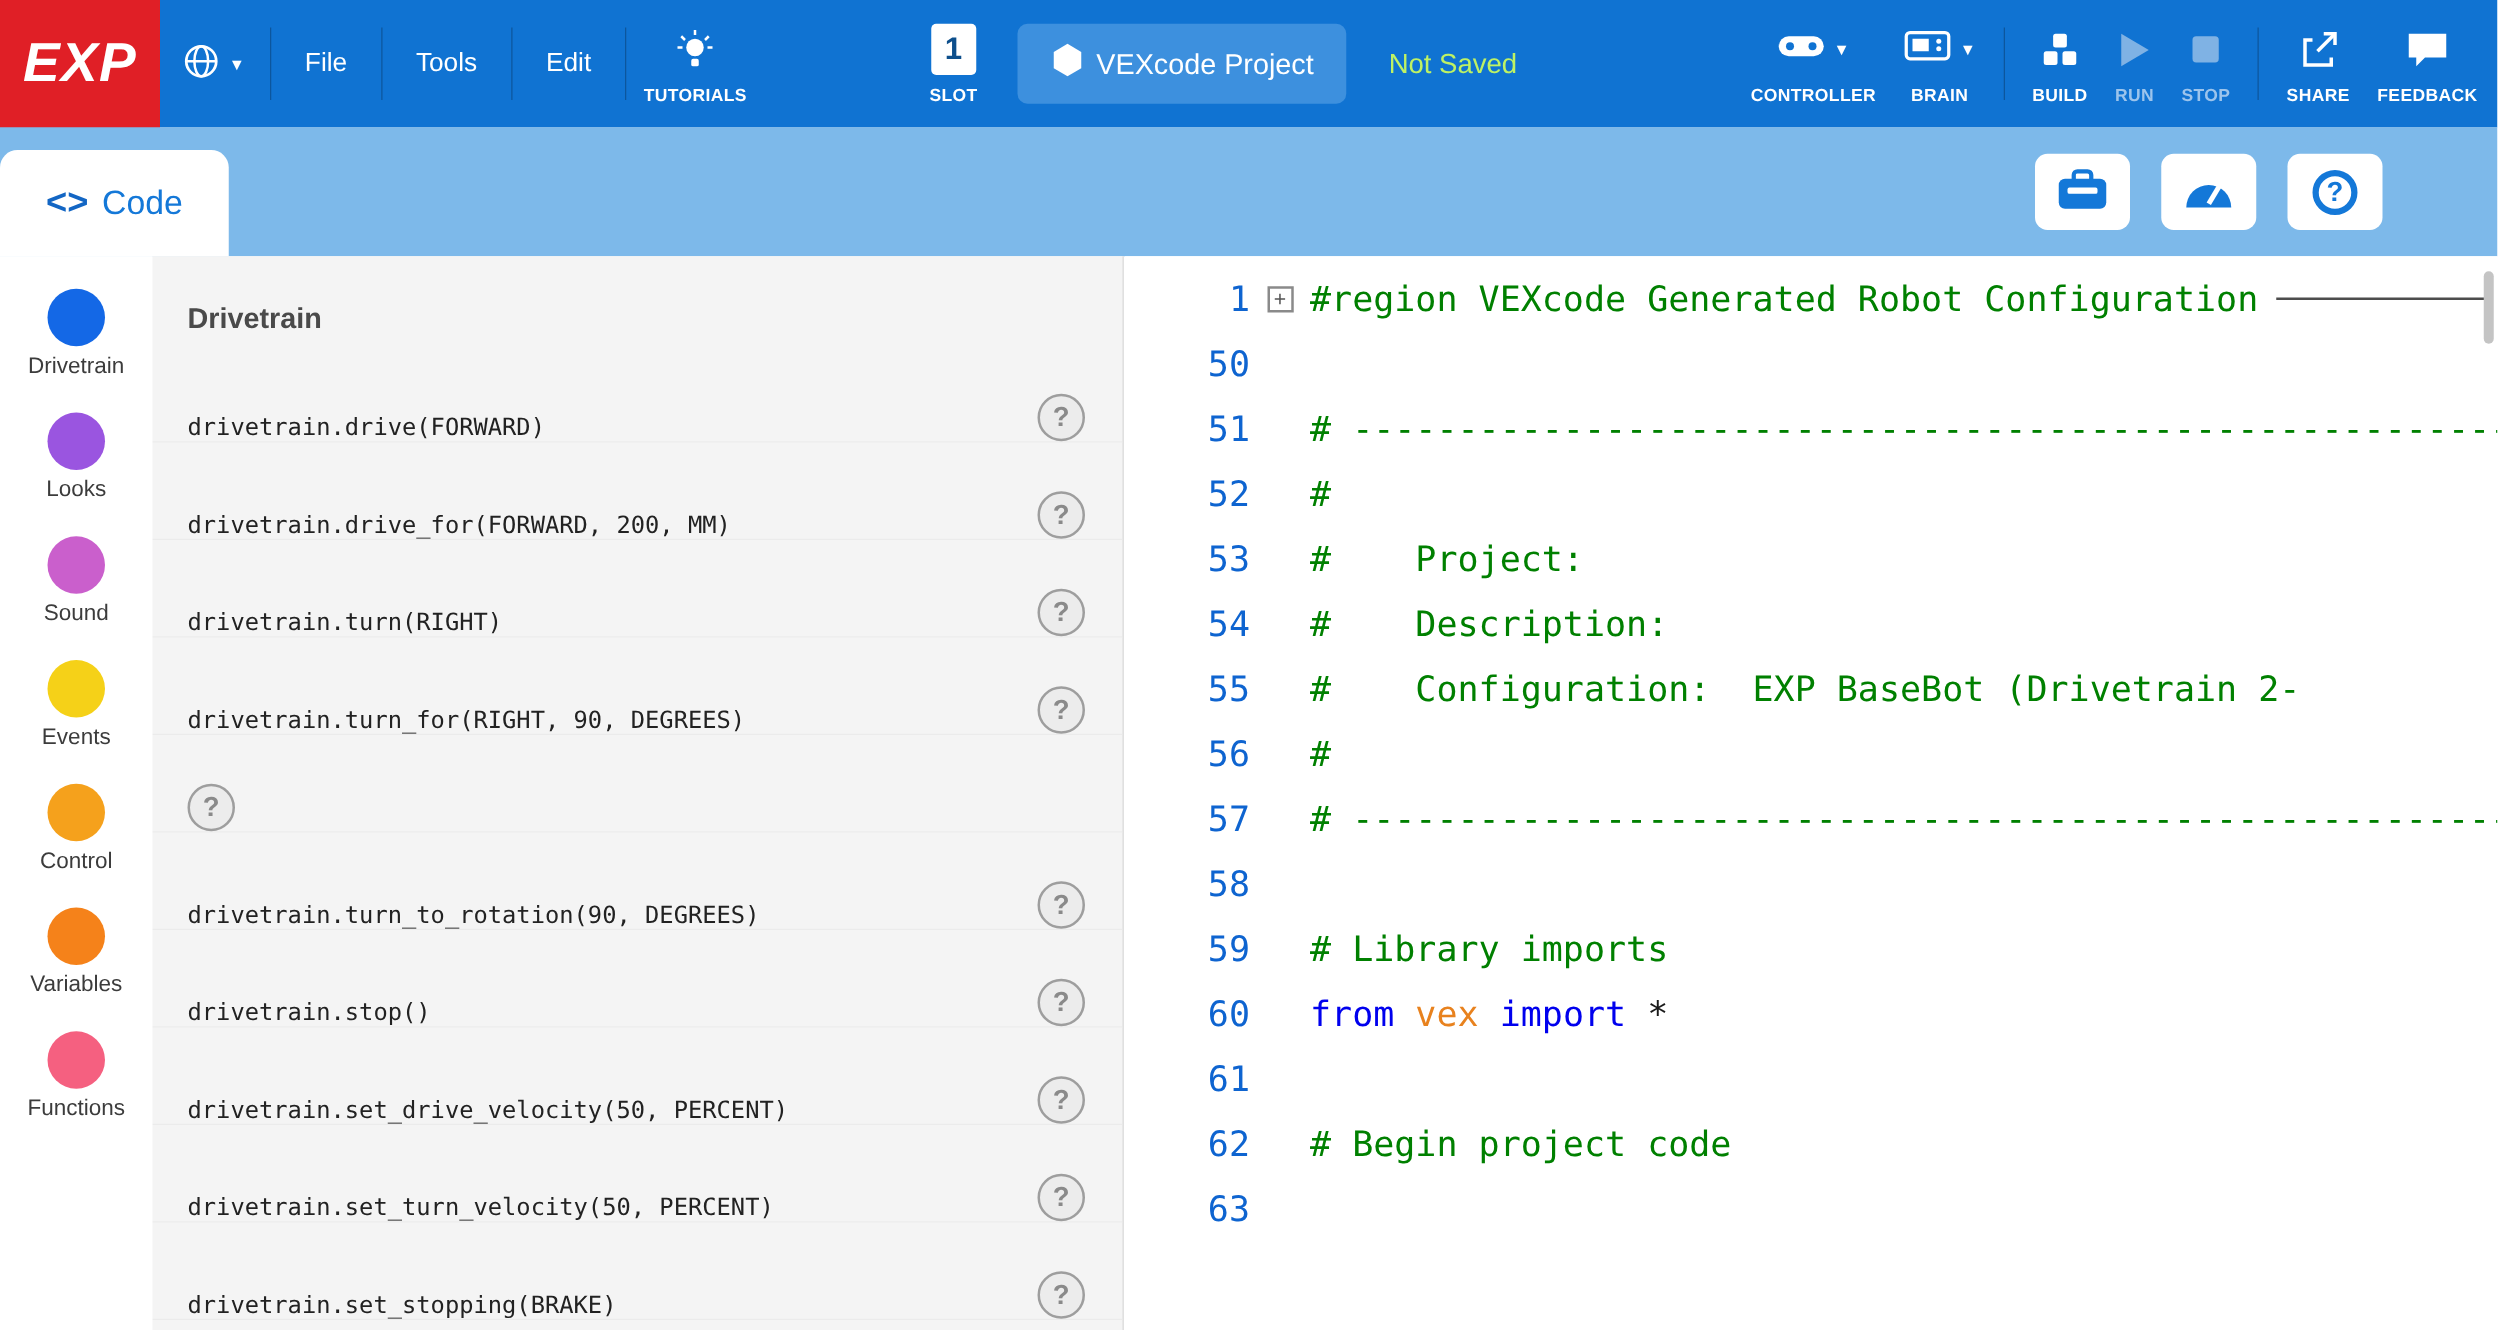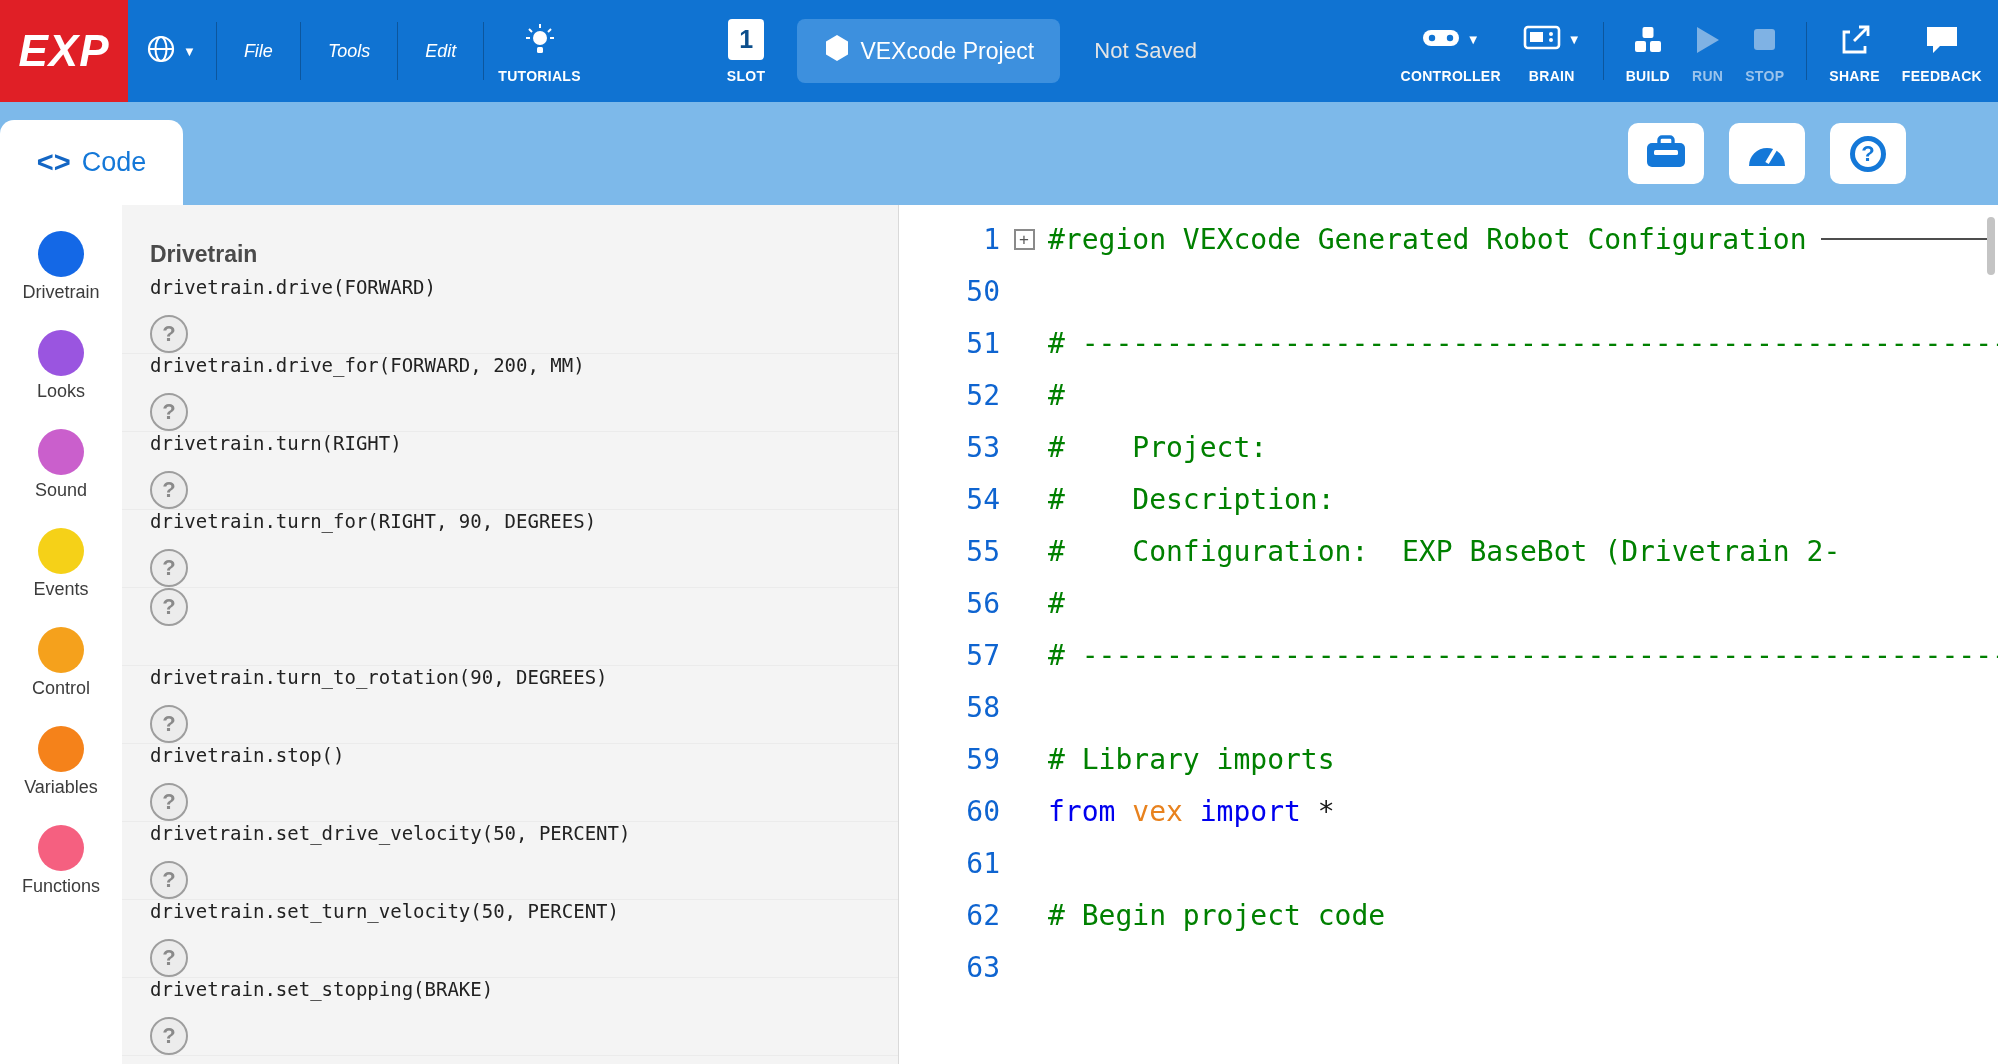--- a/index.html
+++ b/index.html
@@ -9,34 +9,34 @@
 
   
   .topbar { position:absolute; top:0; left:0; right:0; height:102px;
             background:#1073d2; display:flex; align-items:center; color:#fff; }
   .logo { width:128px; height:102px; background:#e01f26; display:flex; align-items:center;
           justify-content:center; font-style:italic; font-weight:bold; font-size:44px;
           color:#fff; letter-spacing:1px; flex:0 0 auto; }
   .globe-group { display:flex; align-items:center; gap:7px; margin:0 20px 0 18px; cursor:pointer; }
   .chev { font-size:13px; color:#fff; }
   .tdiv { width:1px; height:58px; background:rgba(0,0,0,0.25); flex:0 0 auto; }
-  .menu-item { font-size:18px; padding:0 27px; cursor:pointer; line-height:102px;font-style:italic; }
+  .menu-item { font-size:21px; padding:0 27px; cursor:pointer; line-height:102px; }
   .icon-btn { display:flex; flex-direction:column; align-items:center; justify-content:center;
               gap:7px; cursor:pointer; }
   .icon-row { display:flex; align-items:center; gap:7px; height:42px; }
   .icon-label { font-size:14px; font-weight:bold; letter-spacing:.3px; }
   .tutorials { margin:0 26px 0 14px; }
   .slotbtn { margin:0 0 0 120px; }
   .slot-page { width:36px; height:41px; background:#fff; border-radius:4px; display:flex;
                align-items:center; justify-content:center; font-weight:bold; font-size:25px;
                color:#0d4f8c; }
   .project-btn { display:flex; align-items:center; gap:9px; background:#3d90de;
                  border-radius:8px; height:64px; padding:0 26px; font-size:23px;
                  margin-left:32px; cursor:pointer; white-space:nowrap; }
-  .save-status { margin-left:34px; font-size:22px; color:#e5e5e5; white-space:nowrap; }
+  .save-status { margin-left:34px; font-size:22px; color:#bef264; white-space:nowrap; }
   .right-group { margin-left:auto; display:flex; align-items:center; gap:22px; padding-right:16px; }
   .dim .icon-label { color:#9cc4ec; }
   .play-tri { width:0; height:0; border-top:13px solid transparent; border-bottom:13px solid transparent;
               border-left:22px solid #7fb2e4; }
   .stop-sq { width:21px; height:21px; background:#7fb2e4; border-radius:3px; }
 
   
   .tabbar { position:absolute; top:102px; left:0; right:0; height:103px; background:#7db9ea; }
   .code-tab { position:absolute; left:0; bottom:0; width:183px; height:85px; background:#fff;
               border-radius:14px 14px 0 0; display:flex; align-items:center; justify-content:center;
@@ -55,22 +55,22 @@
              padding-top:12px; }
   .cat-item { height:99px; display:flex; flex-direction:column; align-items:center;
               justify-content:center; gap:5px; cursor:pointer; }
   .cat-circle { width:46px; height:46px; border-radius:50%; flex:0 0 auto; }
   .cat-label { font-size:18px; color:#3c3c3c; }
 
   
   .palette { position:absolute; top:205px; left:122px; width:777px; bottom:0; background:#f4f4f4;
              border-right:1px solid #d9d9d9; overflow:hidden; }
   .palette-header { font-size:23px; font-weight:bold; color:#4a4a4a; padding:36px 0 8px 28px; }
-  .cmd-row { display:flex; align-items:flex-start; justify-content:space-between; height:78px;
-             padding:0 30px 0 28px; border-bottom:1px solid #ebebeb; cursor:grab;flex-direction:column; }
+  .cmd-row { display:flex; align-items:flex-end; justify-content:space-between; height:78px;
+             padding:0 30px 0 28px; border-bottom:1px solid #ebebeb; cursor:grab; }
   .cmd-text { font-family:"DejaVu Sans Mono", monospace; font-size:19px; color:#222; white-space:pre; }
   .help-circle { width:38px; height:38px; border-radius:50%; background:#ececec;
                  border:2px solid #9e9e9e; color:#8a8a8a; font-size:22px; font-weight:bold;
                  display:flex; align-items:center; justify-content:center; cursor:pointer;
                  flex:0 0 auto; }
 
   
   .editor { position:absolute; top:205px; left:900px; right:0; bottom:0; background:#fff;
             overflow:hidden; padding-top:8px; }
   .ln-row { display:flex; align-items:center; height:52px; font-family:"DejaVu Sans Mono", monospace;

